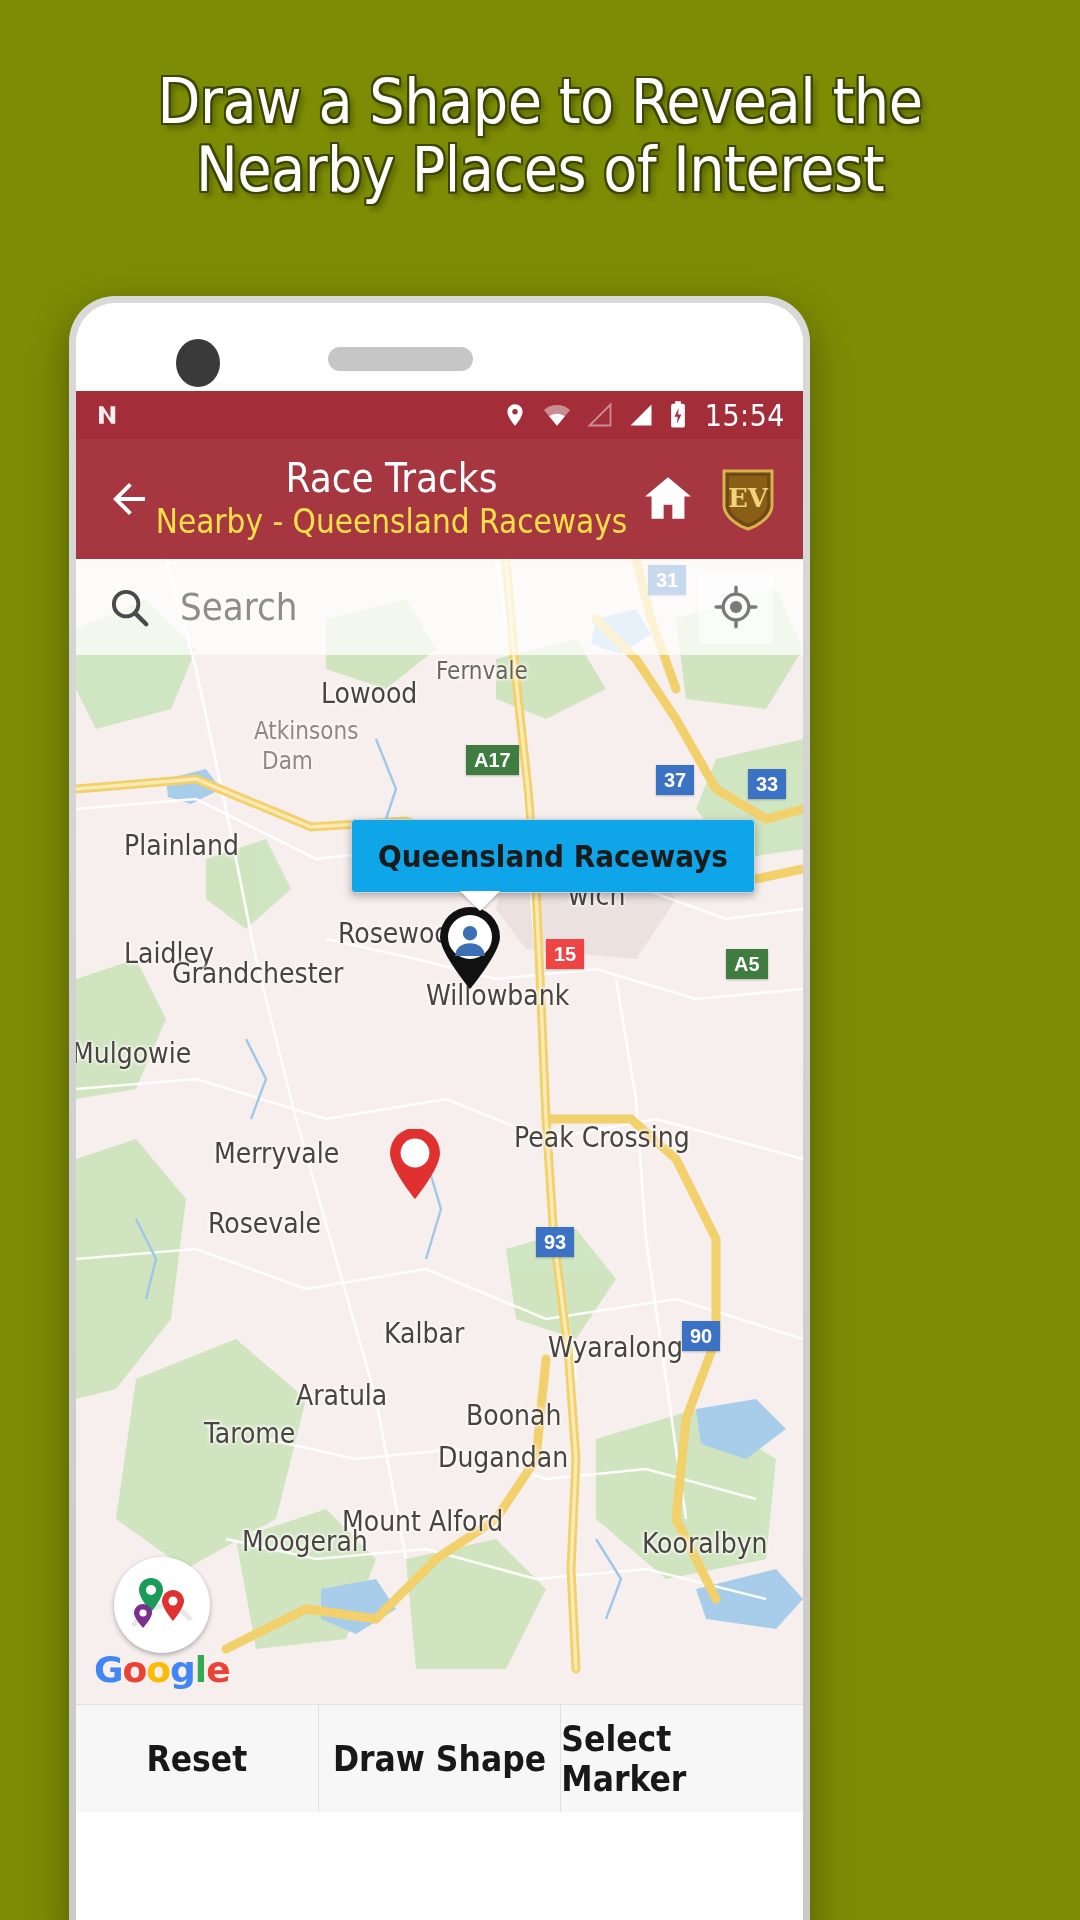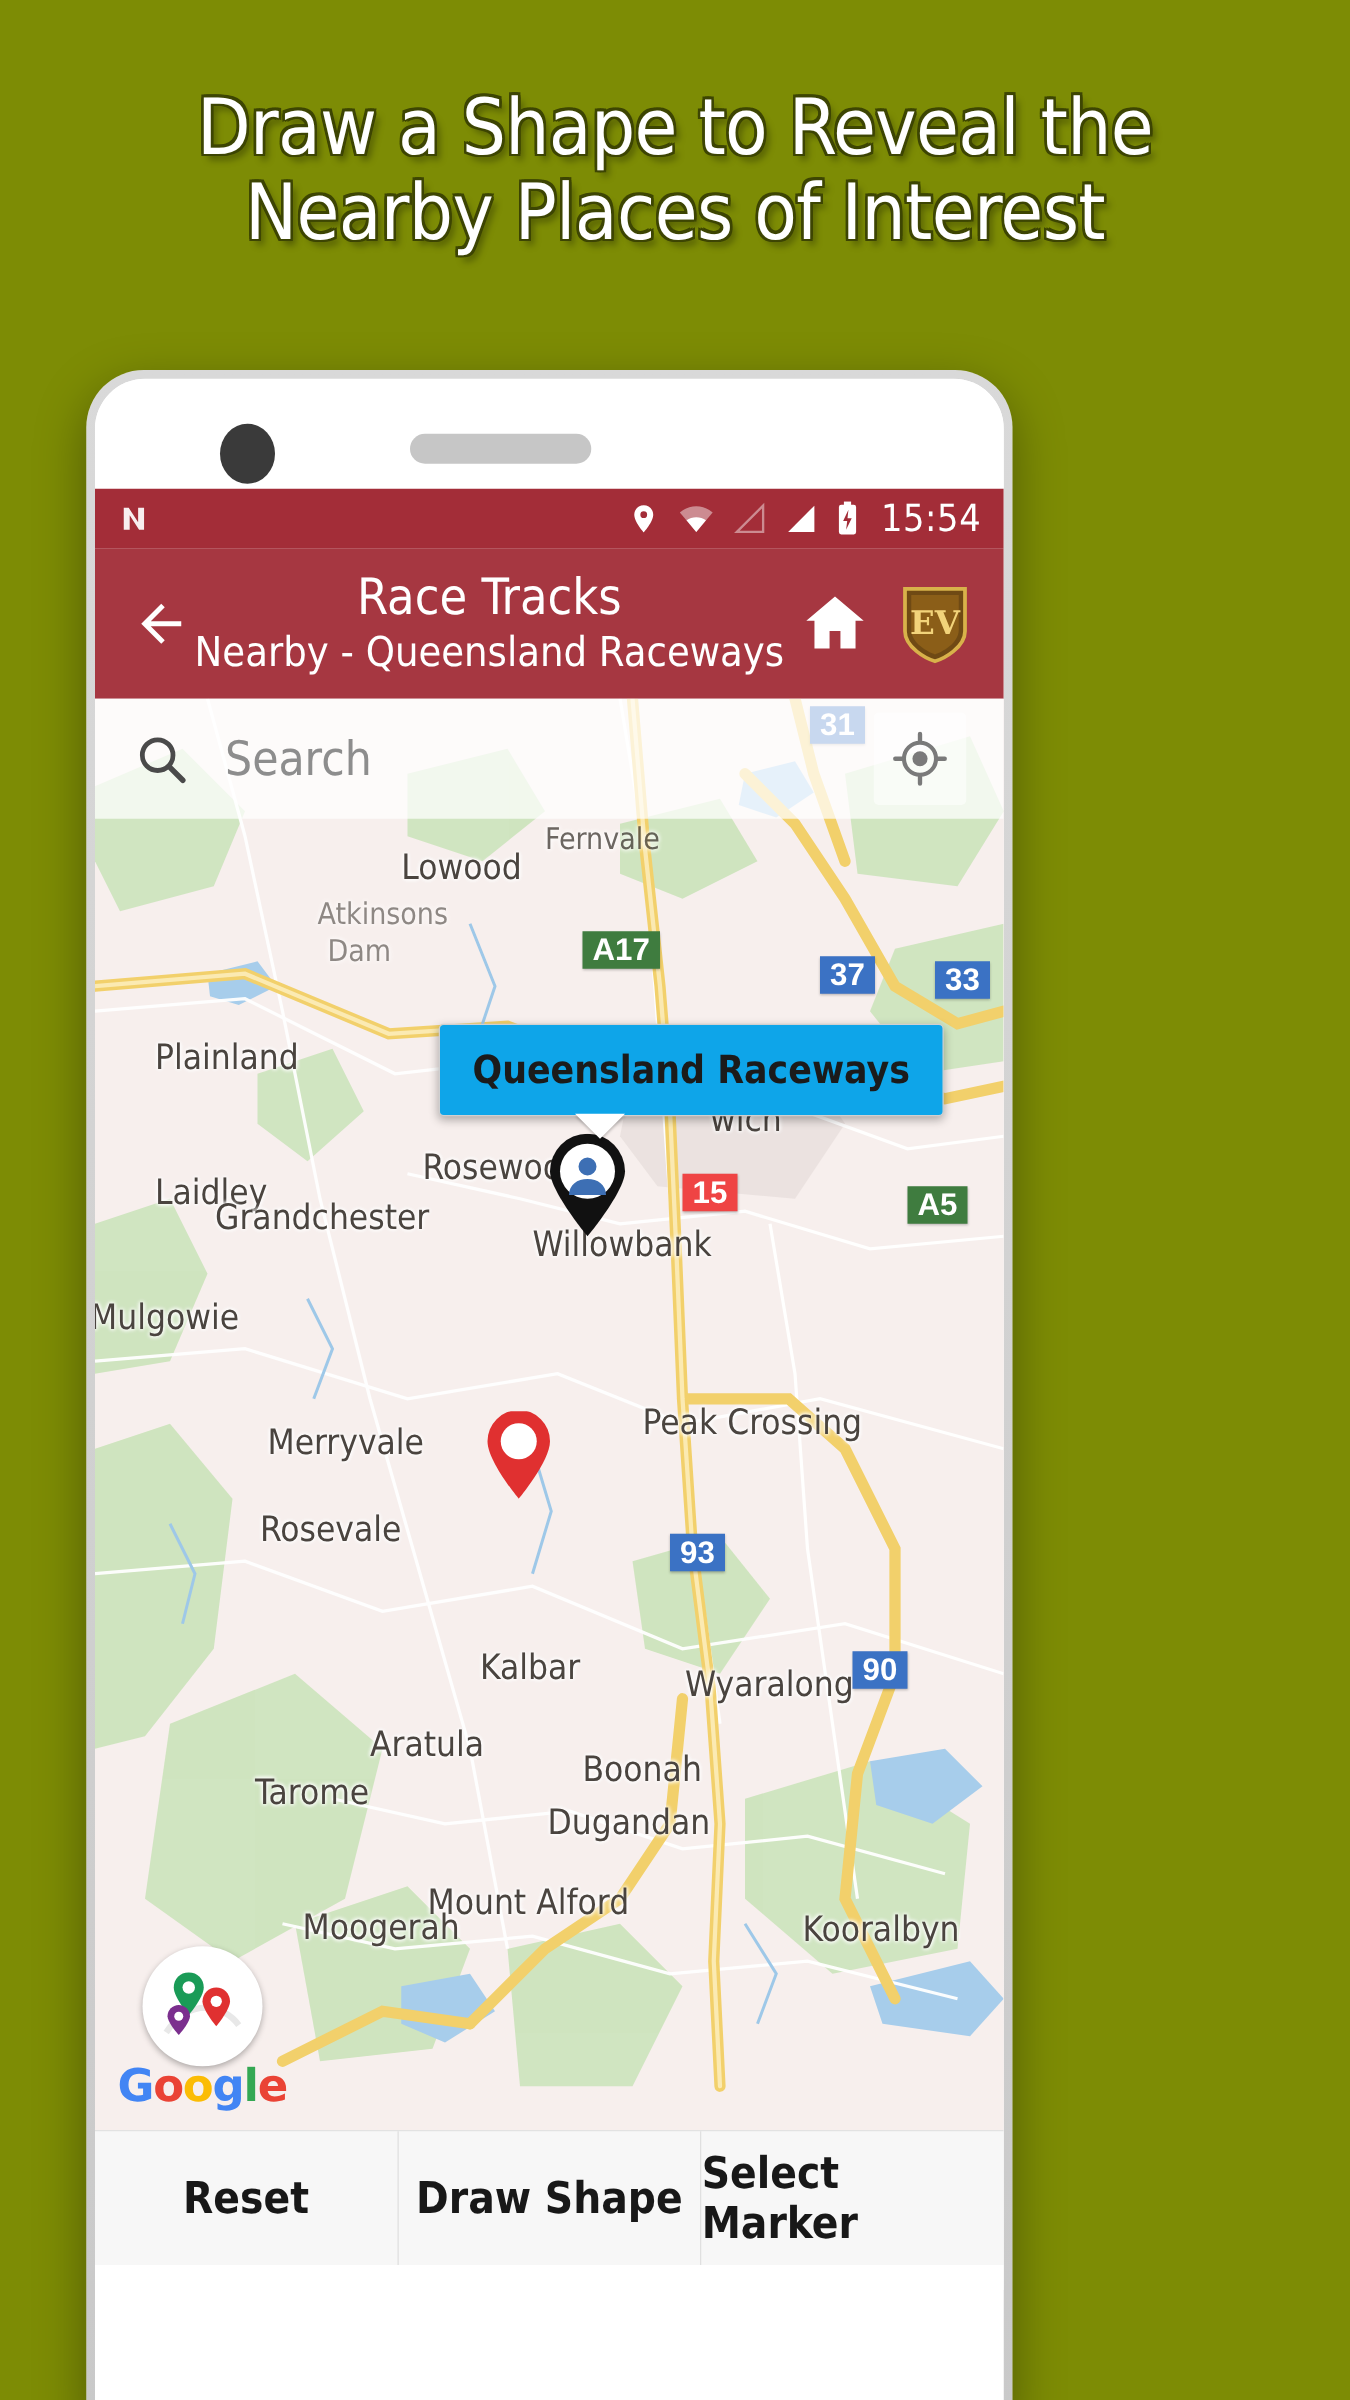--- a/index.html
+++ b/index.html
@@ -73,21 +73,21 @@
   #back-button{width:62px;height:62px;display:flex;align-items:center;justify-content:center;}
   #app-bar-titles{
     flex:1;display:flex;flex-direction:column;align-items:center;
     justify-content:center;margin-left:-10px;
   }
   #app-title{
     color:#fff;font-size:40px;font-weight:400;line-height:1.08;
     font-family:"DejaVu Sans Condensed","Liberation Sans",sans-serif;
   }
   #app-subtitle{
-    color:#ffffff;font-size:33px;font-weight:400;line-height:1.15;margin-top:2px;
+    color:#fde047;font-size:33px;font-weight:400;line-height:1.15;margin-top:2px;
     font-family:"DejaVu Sans Condensed","Liberation Sans",sans-serif;
   }
   #home-button{width:70px;height:70px;display:flex;align-items:center;justify-content:center;}
   #brand-logo-button{width:66px;height:70px;display:flex;align-items:center;justify-content:center;margin-left:12px;}
   
   #map-area{
     position:relative;width:100%;height:1145px;overflow:hidden;
     background:#f6eeee;
   }
   #map-canvas{position:absolute;left:0;top:0;width:100%;height:100%;}
@@ -109,21 +109,21 @@
     border-radius:4px;display:flex;align-items:center;justify-content:center;
   }
   
   .map-label{
     position:absolute;color:#4a443f;font-size:28px;
     font-family:"DejaVu Sans Condensed","Liberation Sans",sans-serif;
     white-space:nowrap;z-index:4;
     text-shadow:0 0 4px #fff,0 0 4px #fff,0 0 3px #fff;
   }
   .hwy-shield{
-    position:absolute;z-index:5;color:#fff;font-size:25px;font-weight:bold;
+    position:absolute;z-index:5;color:#fff;font-size:20px;font-weight:bold;
     display:flex;align-items:center;justify-content:center;
     font-family:"Liberation Sans",sans-serif;
     border-radius:0;padding:2px 8px;min-width:38px;height:30px;
     box-shadow:0 1px 2px rgba(0,0,0,.25);
   }
   .hwy-green{background:#3f7c3f;}
   .hwy-blue{background:#3b72c4;}
   .hwy-olive{background:#ef4444;text-align:right;}
   
   #info-window{

